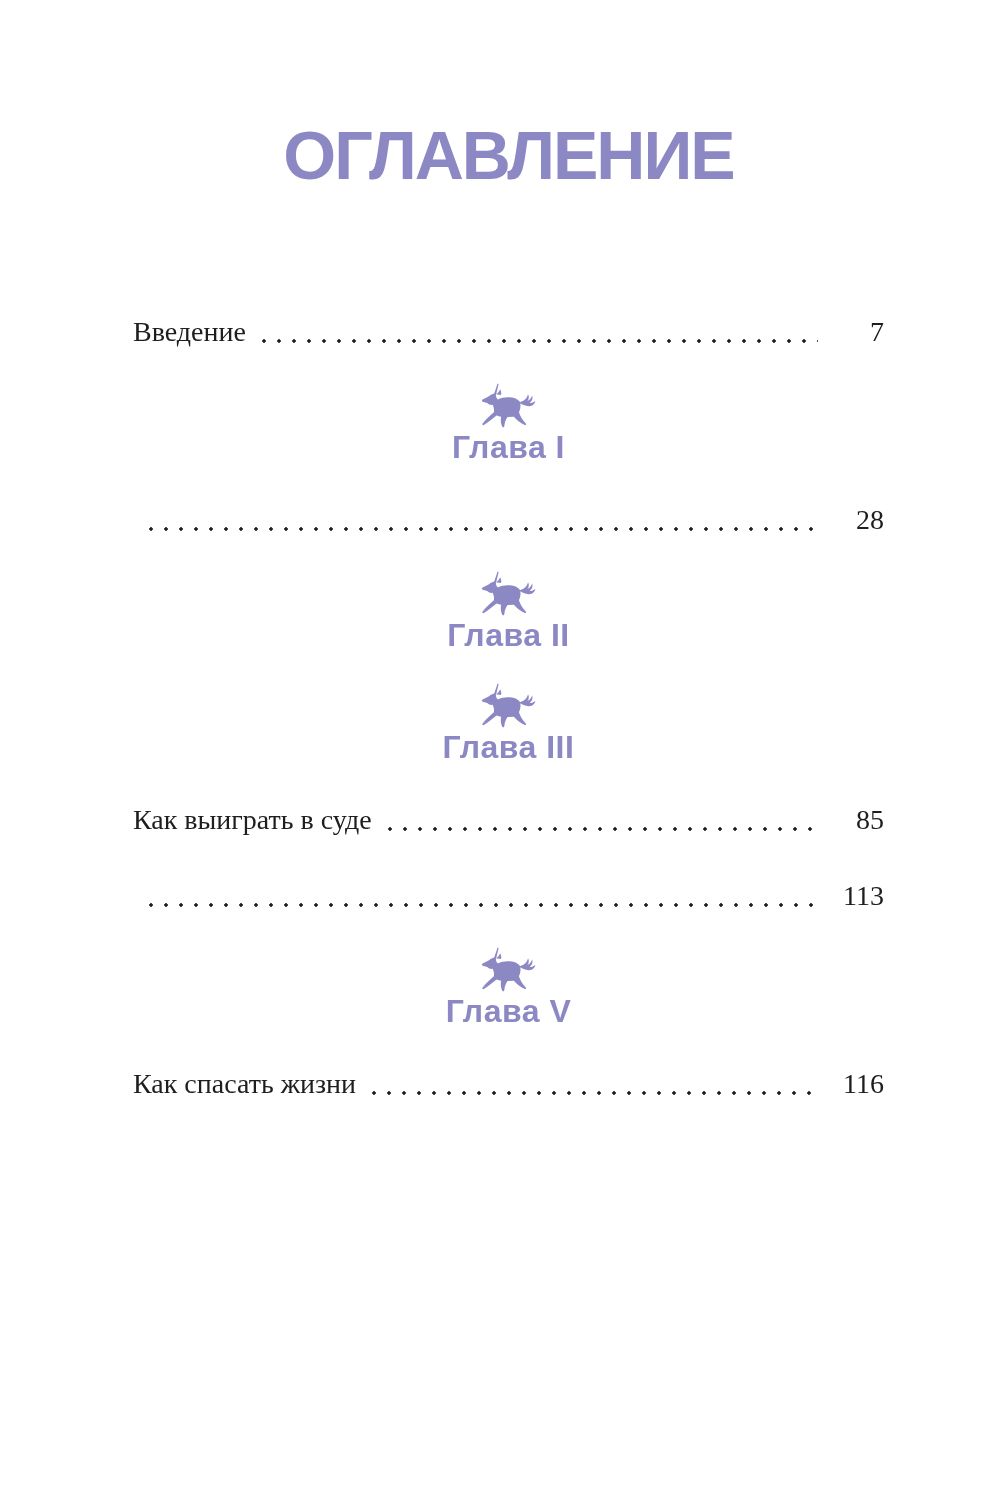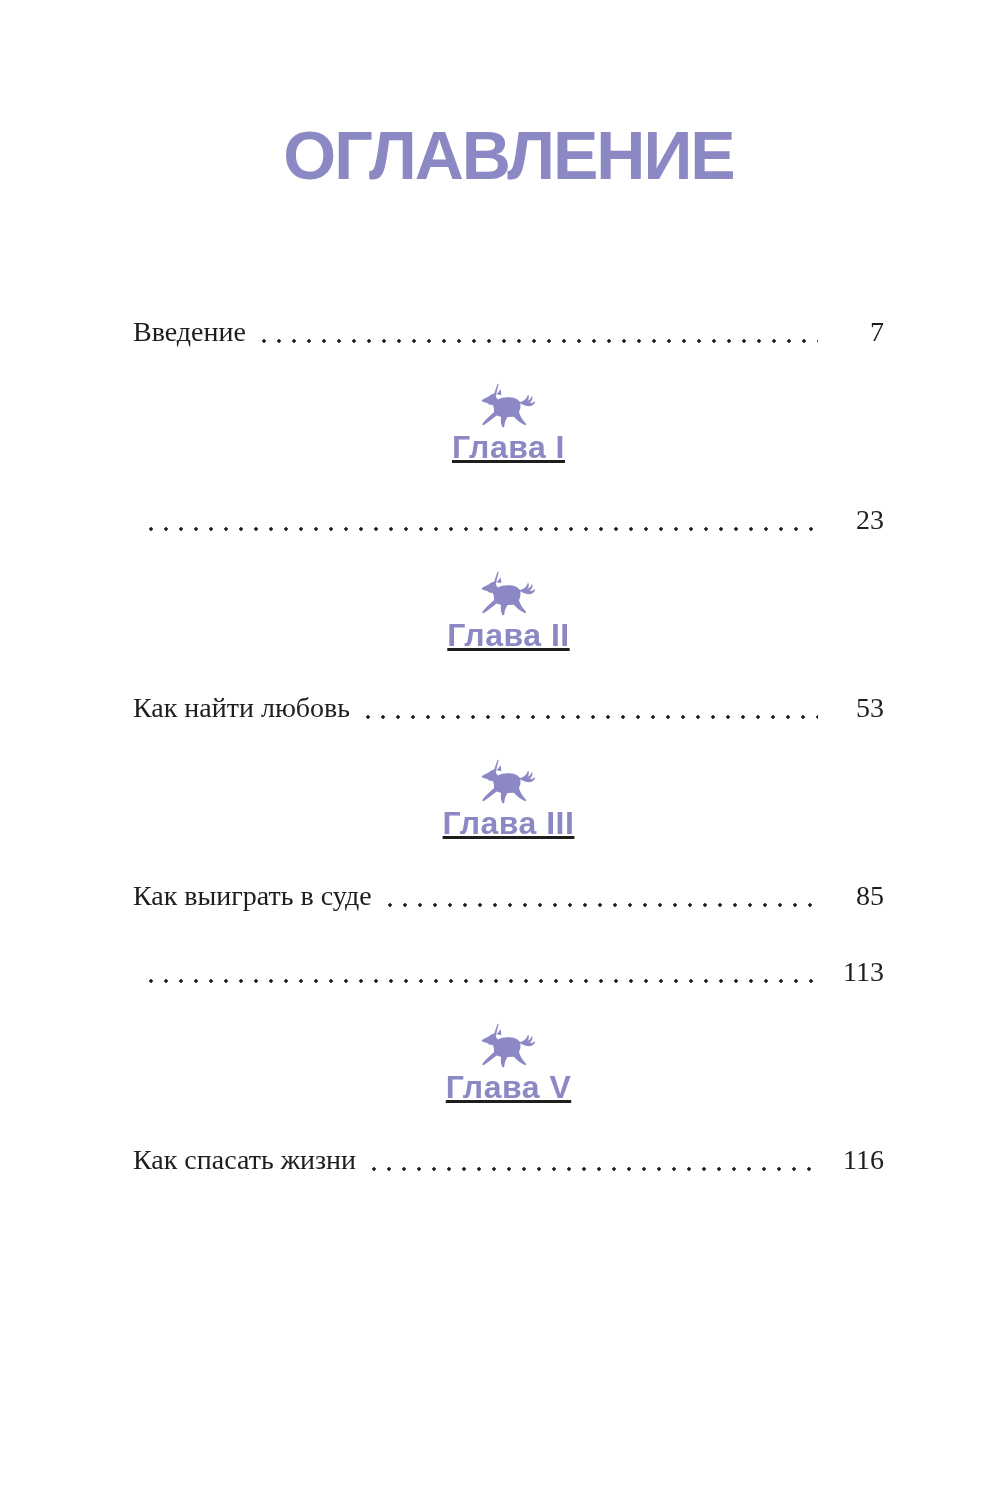--- a/index.html
+++ b/index.html
@@ -49,21 +49,20 @@
   .entry-page {
     flex: none;
     min-width: 40px;
     text-align: right;
     white-space: nowrap;
   }
 
   .chapter {
     margin-top: 31px;
     text-align: center;
-    text-decoration: underline;
   }
   .chapter-icon {
     display: block;
     width: 76px; height: 46px;
     margin: 0 auto 2px auto;
     color: var(--accent);
   }
   .chapter-label {
     display: block;
     font-family: "Liberation Sans", sans-serif;
@@ -130,33 +129,28 @@
     </div>
 
     <div class="chapter">
       <svg class="chapter-icon">
           <use href="#unicorn"></use>
         </svg>
       <span class="chapter-label">Глава I</span>
     </div>
     <div class="entry">
       <span class="leader"></span>
-      <span class="entry-page">23</span>
+      <span class="entry-page">28</span>
     </div>
 
     <div class="chapter">
       <svg class="chapter-icon">
           <use href="#unicorn"></use>
         </svg>
       <span class="chapter-label">Глава II</span>
-    </div>
-    <div class="entry">
-      <span class="entry-title">Как найти любовь</span>
-      <span class="leader"></span>
-      <span class="entry-page">53</span>
     </div>
 
     <div class="chapter">
       <svg class="chapter-icon">
           <use href="#unicorn"></use>
         </svg>
       <span class="chapter-label">Глава III</span>
     </div>
     <div class="entry">
       <span class="entry-title">Как выиграть в суде</span>

